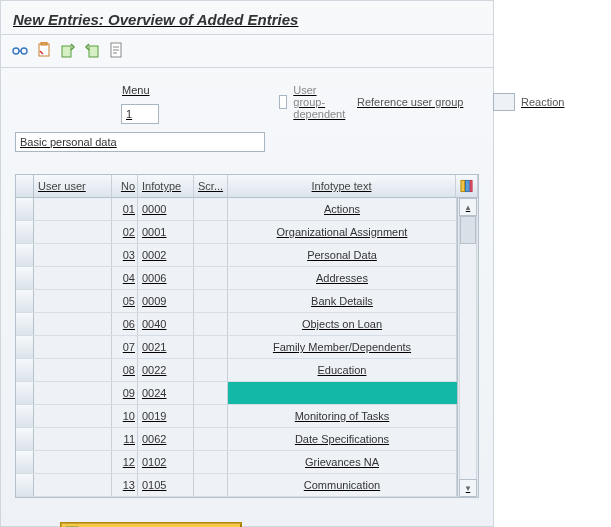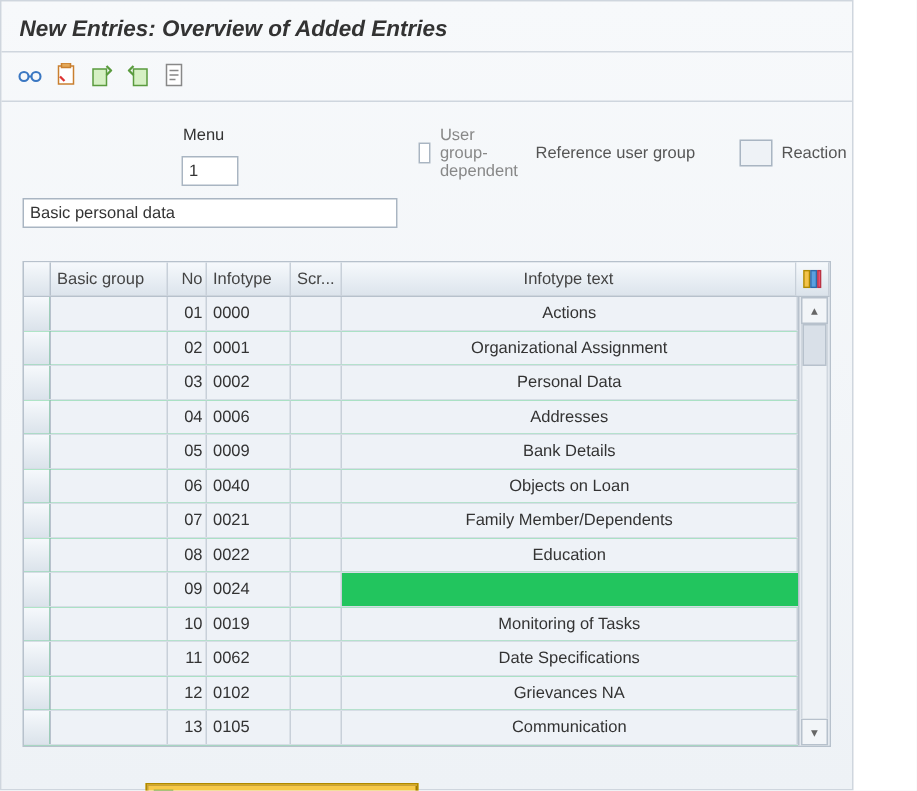--- a/index.html
+++ b/index.html
@@ -1,16 +1,16 @@
 <!DOCTYPE html>
 <html><head>
 <meta charset="utf-8">
 <style>
   html,body{margin:0;padding:0;font-family:Arial,Helvetica,sans-serif;font-size:11px;background:#fff;}
-  .window{width:569px;height:527px;box-sizing:border-box;background:linear-gradient(#f7f9fb,#eef2f6);border:1px solid #cfd6de;}
+  .window{width:494px;height:527px;box-sizing:border-box;background:linear-gradient(#f7f9fb,#eef2f6);border:1px solid #cfd6de;text-decoration:underline;}
   .titlebar{padding:10px 12px 6px 12px;font-size:15px;font-style:italic;font-weight:bold;color:#333;border-bottom:1px solid #cfd6de;}
   .toolbar{padding:6px 10px 8px 10px;border-bottom:1px solid #cfd6de;display:flex;gap:6px;align-items:center;}
   .tbtn{width:18px;height:18px;display:inline-flex;align-items:center;justify-content:center;cursor:pointer;}
   .tbtn svg{display:block;}
   .content{padding:16px 14px 6px 14px;}
   .menu-row{display:flex;align-items:center;gap:8px;flex-direction:column;}
   .menu-row .lbl{width:36px;color:#333;}
   .inp{background:#fff;border:1px solid #a9b5c2;height:18px;line-height:18px;padding:0 4px;font-size:11px;color:#333;}
   .menu-num{width:28px;}
   .menu-text{width:240px;}
@@ -26,21 +26,21 @@
   .grid-head .gc{font-weight:normal;color:#444;}
   .gc{border-right:1px solid #c8d0d9;padding:3px 4px;box-sizing:border-box;height:22px;line-height:16px;overflow:hidden;white-space:nowrap;}
   .gc-sel{width:18px;background:linear-gradient(#f6f9fc,#dbe3eb);border-right:1px solid #b7c1cc;}
   .gc-ug{width:78px;}
   .gc-no{width:26px;text-align:right;padding-right:2px;}
   .gc-it{width:56px;}
   .gc-scr{width:34px;}
   .gc-itt{flex:1;text-align:center;}
   .gc-conf{width:22px;background:linear-gradient(#f6f9fc,#dbe3eb);display:flex;align-items:center;justify-content:center;}
   .gc-scroll{width:20px;background:#e4e9ef;border-left:1px solid #b7c1cc;padding:0;display:flex;flex-direction:column;align-items:center;justify-content:flex-start;}
-  .grid-body .grid-row{background:#22c55e;border-bottom:1px solid #d6dde5;}
+  .grid-body .grid-row{background:#14b8a6;border-bottom:1px solid #d6dde5;}
   .grid-body .gc{background:#eef2f7;color:#333;}
   .grid-body .gc-sel{background:linear-gradient(#f6f9fc,#dbe3eb);}
   .footer{display:flex;align-items:center;justify-content:center;gap:130px;margin-top:24px;}
   .pos-btn{background:#f7c948;border:1px solid #b08900;height:22px;width:180px;display:flex;align-items:center;justify-content:center;color:#333;font-size:11px;position:relative;box-shadow:1px 1px 0 #c9a23a inset, -1px -1px 0 #a07a00 inset;cursor:pointer;}
   .pos-btn .mini-icon{position:absolute;left:4px;top:3px;width:14px;height:14px;}
   .entry-count{color:#333;font-size:11px;}
   .scroll-btn{width:16px;height:16px;background:#f2f5f8;border:1px solid #b7c1cc;display:flex;align-items:center;justify-content:center;font-size:9px;color:#666;cursor:pointer;}
   .scroll-track{flex:1;width:16px;background:#eef2f6;border-left:1px solid #d0d7df;border-right:1px solid #d0d7df;position:relative;}
   .scroll-thumb{position:absolute;top:0;left:0;right:0;height:26px;background:#d9e0e8;border:1px solid #b7c1cc;}
   .conf-icon{width:14px;height:14px;}
@@ -105,21 +105,21 @@
       <div class="field-row">
         <span class="reaction-lbl">Reaction</span>
         <span class="small-inp"></span>
       </div>
     </div>
   </div>
 
   <div class="grid-wrap">
     <div class="grid-head">
       <div class="gc gc-sel"></div>
-      <div class="gc gc-ug">Basic group</div>
+      <div class="gc gc-ug">User user</div>
       <div class="gc gc-no">No</div>
       <div class="gc gc-it">Infotype</div>
       <div class="gc gc-scr">Scr...</div>
       <div class="gc gc-itt">Infotype text</div>
       <div class="gc gc-conf">
         <svg class="conf-icon" viewBox="0 0 14 14">
               <rect x="1" y="1" width="4" height="12" fill="#f3c24a" stroke="#b08900"></rect>
               <rect x="6" y="1" width="4" height="12" fill="#5aa0e0" stroke="#2f6aa8"></rect>
               <rect x="11" y="1" width="2" height="12" fill="#e57" stroke="#b34"></rect>
             </svg>

